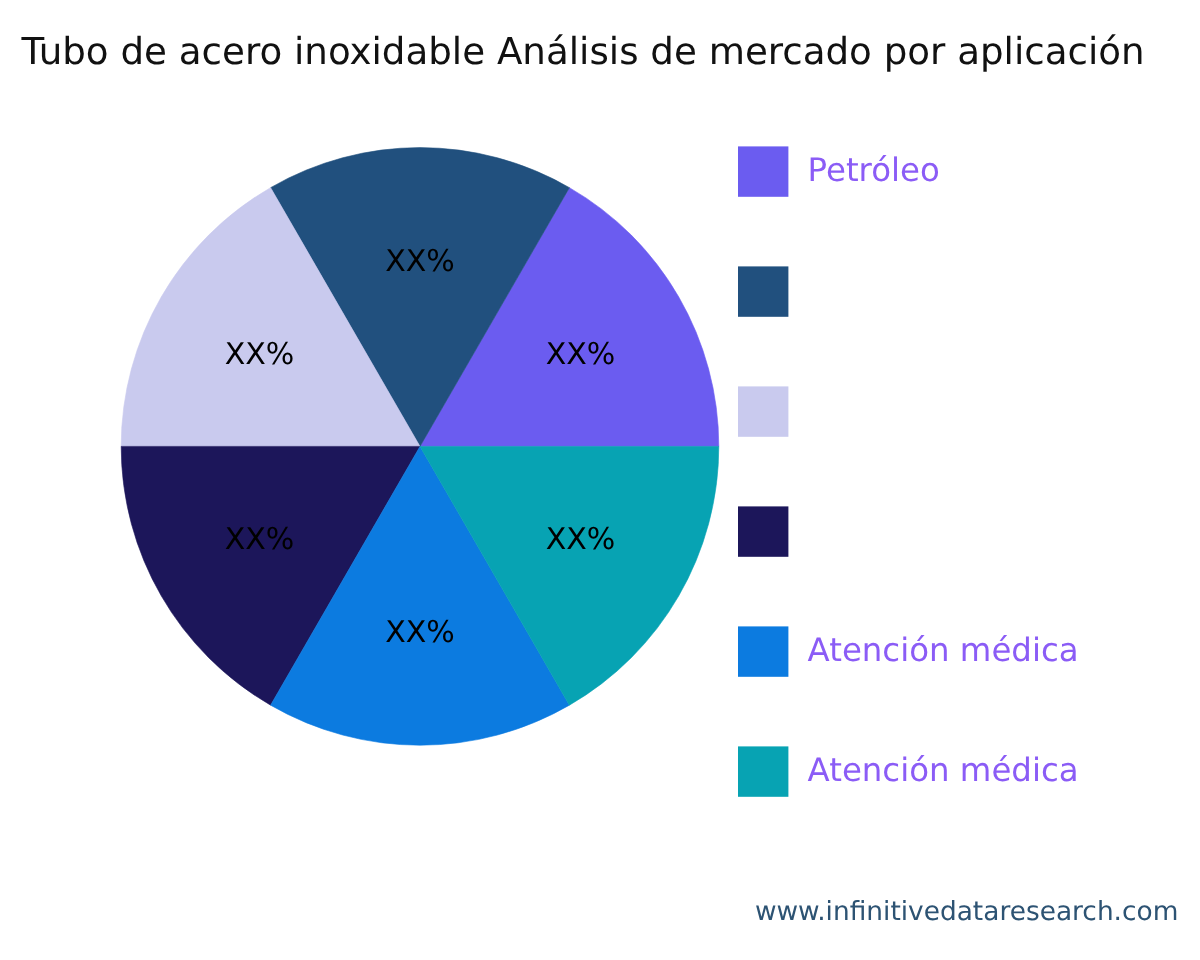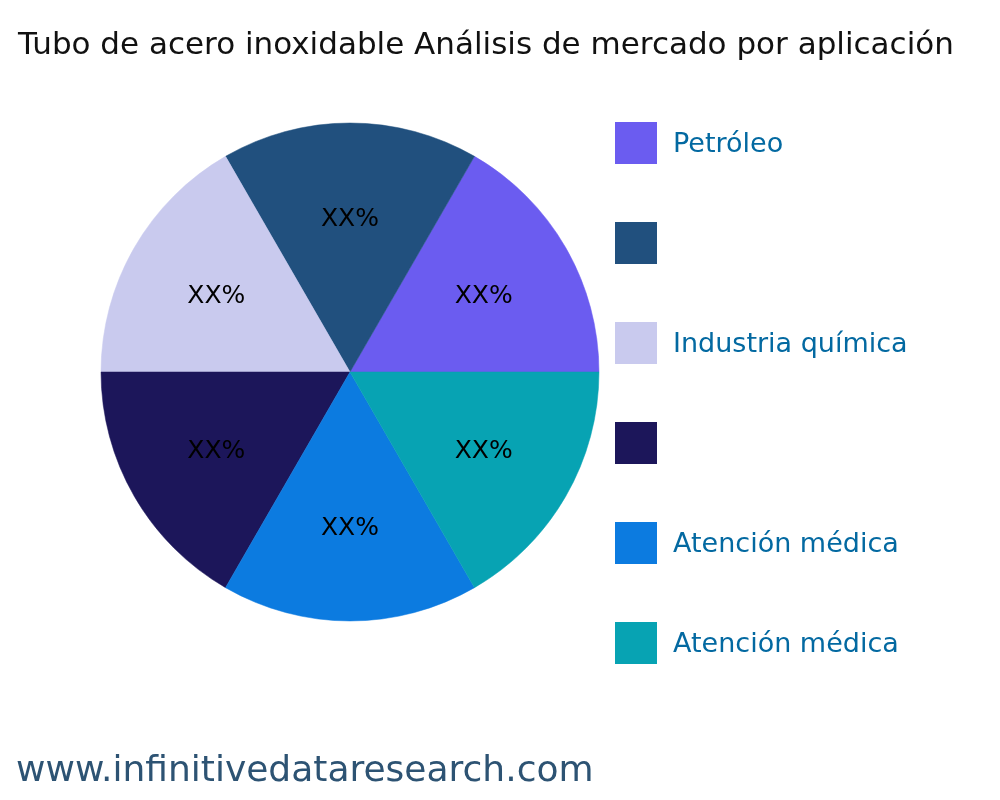--- a/index.html
+++ b/index.html
@@ -74,32 +74,32 @@
     width: 42px;
     height: 42px;
   }
   .legend-label {
     position: absolute;
     left: 58px;
     top: 0;
     height: 50px;
     line-height: 50px;
     font-size: 27px;
-    color: #0369a1;
+    color: #8b5cf6;
     white-space: nowrap;
   }
 
   
   #footer-url {
     position: absolute;
-    left: 16px;
+    left: 0;
     top: 748px;
     width: 982px;
-    text-align: left;
-    font-size: 36px;
+    text-align: right;
+    font-size: 22px;
     color: #2d5373;
     white-space: nowrap;
   }
 </style>
 </head>
 <body>
 
 <div id="chart-root">
 
   <div id="chart-title">Tubo de acero inoxidable Análisis de mercado por aplicación</div>
@@ -131,21 +131,20 @@
       <span class="legend-swatch" style="background: rgb(107, 92, 240);"></span>
       <span class="legend-label">Petróleo</span>
     </div>
 
     <div class="legend-row">
       <span class="legend-swatch" style="background: rgb(33, 80, 126);"></span>
     </div>
 
     <div class="legend-row">
       <span class="legend-swatch" style="background: rgb(201, 202, 238);"></span>
-      <span class="legend-label">Industria química</span>
     </div>
 
     <div class="legend-row">
       <span class="legend-swatch" style="background: rgb(28, 22, 90);"></span>
     </div>
 
     <div class="legend-row">
       <span class="legend-swatch" style="background: rgb(12, 123, 224);"></span>
       <span class="legend-label">Atención médica</span>
     </div>

